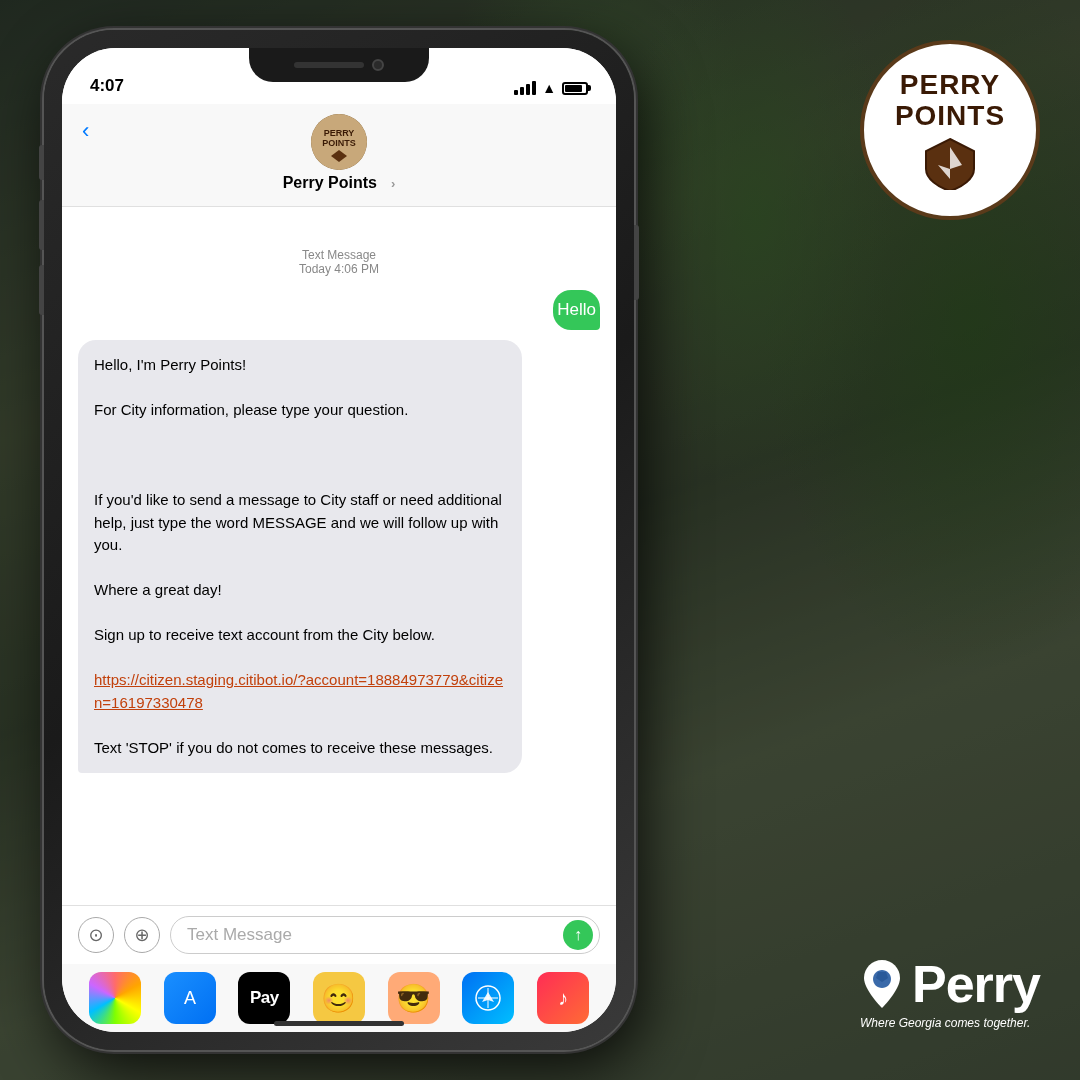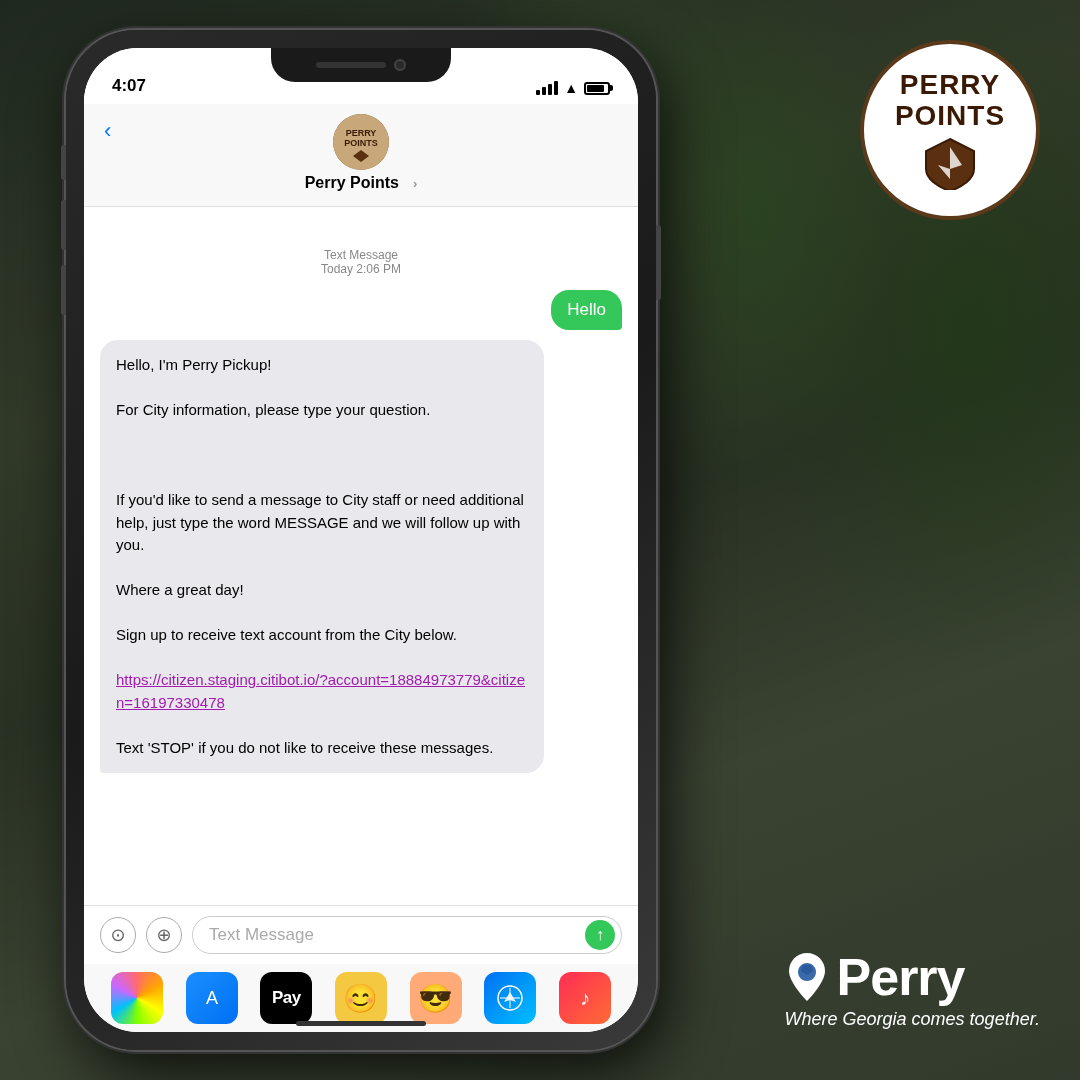--- a/index.html
+++ b/index.html
@@ -90,34 +90,34 @@
       align-items: center;
       gap: 8px;
     }
     .perry-city-name {
       font-size: 52px;
       font-weight: 800;
       color: white;
       letter-spacing: -1px;
     }
     .perry-city-tagline {
-      font-size: 18px;
+      font-size: 12px;
       color: white;
       margin-top: 2px;
       font-style: italic;
     }
     .perry-pin-icon {
       width: 44px;
       height: 52px;
     }
 
     
     .phone-wrapper {
       position: absolute;
-      left: 66px;
+      left: 44px;
       top: 30px;
       width: 654px;
       height: 1020px;
       z-index: 5;
     }
 
     
     .phone-shell {
       position: relative;
       width: 590px;
@@ -302,21 +302,21 @@
 
     
     .bubble-sent {
       display: flex;
       justify-content: flex-end;
       margin-bottom: 10px;
     }
     .bubble-sent-inner {
       background: #34c759;
       color: white;
-      padding: 10px 16px;
+      padding: 10px 4px;
       border-radius: 18px 18px 4px 18px;
       font-size: 17px;
       max-width: 70%;
     }
 
     
     .bubble-received {
       display: flex;
       justify-content: flex-start;
       margin-bottom: 10px;
@@ -324,21 +324,21 @@
     .bubble-received-inner {
       background: #e8e8ed;
       color: #000;
       padding: 14px 16px;
       border-radius: 18px 18px 18px 4px;
       font-size: 15px;
       line-height: 1.5;
       max-width: 85%;
     }
     .bubble-link {
-      color: #a21caf;
+      color: #c2410c;
       text-decoration: underline;
       word-break: break-all;
     }
 
     
     .input-bar {
       position: absolute;
       bottom: 68px;
       left: 0;
       right: 0;
@@ -550,37 +550,37 @@
         <div class="contact-name-row">
           <span>Perry Points</span>
           <span class="contact-name-chevron">›</span>
         </div>
       </div>
 
       <div class="messages-area">
 
         <div class="timestamp-label">
           <div>Text Message</div>
-          <div>Today 2:06 PM</div>
+          <div>Today 4:06 PM</div>
         </div>
 
         <div class="bubble-sent">
           <div class="bubble-sent-inner">Hello</div>
         </div>
 
         <div class="bubble-received">
           <div class="bubble-received-inner">
-            <span>Hello, I'm Perry Pickup!</span><br><br>
+            <span>Hello, I'm Perry Points!</span><br><br>
             <span>For City information, please type your question.</span><br><br>
             <br><br>
             <span>If you'd like to send a message to City staff or need additional help, just type the word MESSAGE and we will follow up with you.</span><br><br>
             <span>Where a great day!</span><br><br>
             <span>Sign up to receive text account from the City below.</span><br><br>
             <a class="bubble-link" href="#">https://citizen.staging.citibot.io/?account=18884973779&amp;citizen=16197330478</a><br><br>
-            <span>Text 'STOP' if you do not like to receive these messages.</span>
+            <span>Text 'STOP' if you do not comes to receive these messages.</span>
           </div>
         </div>
       </div>
 
       <div class="input-bar">
         <div class="input-camera-btn">⊙</div>
         <div class="input-appstore-btn">⊕</div>
         <div class="input-field-wrap">
           <span style="color:#aaa;">Text Message</span>
           <div class="input-send-btn">↑</div>

